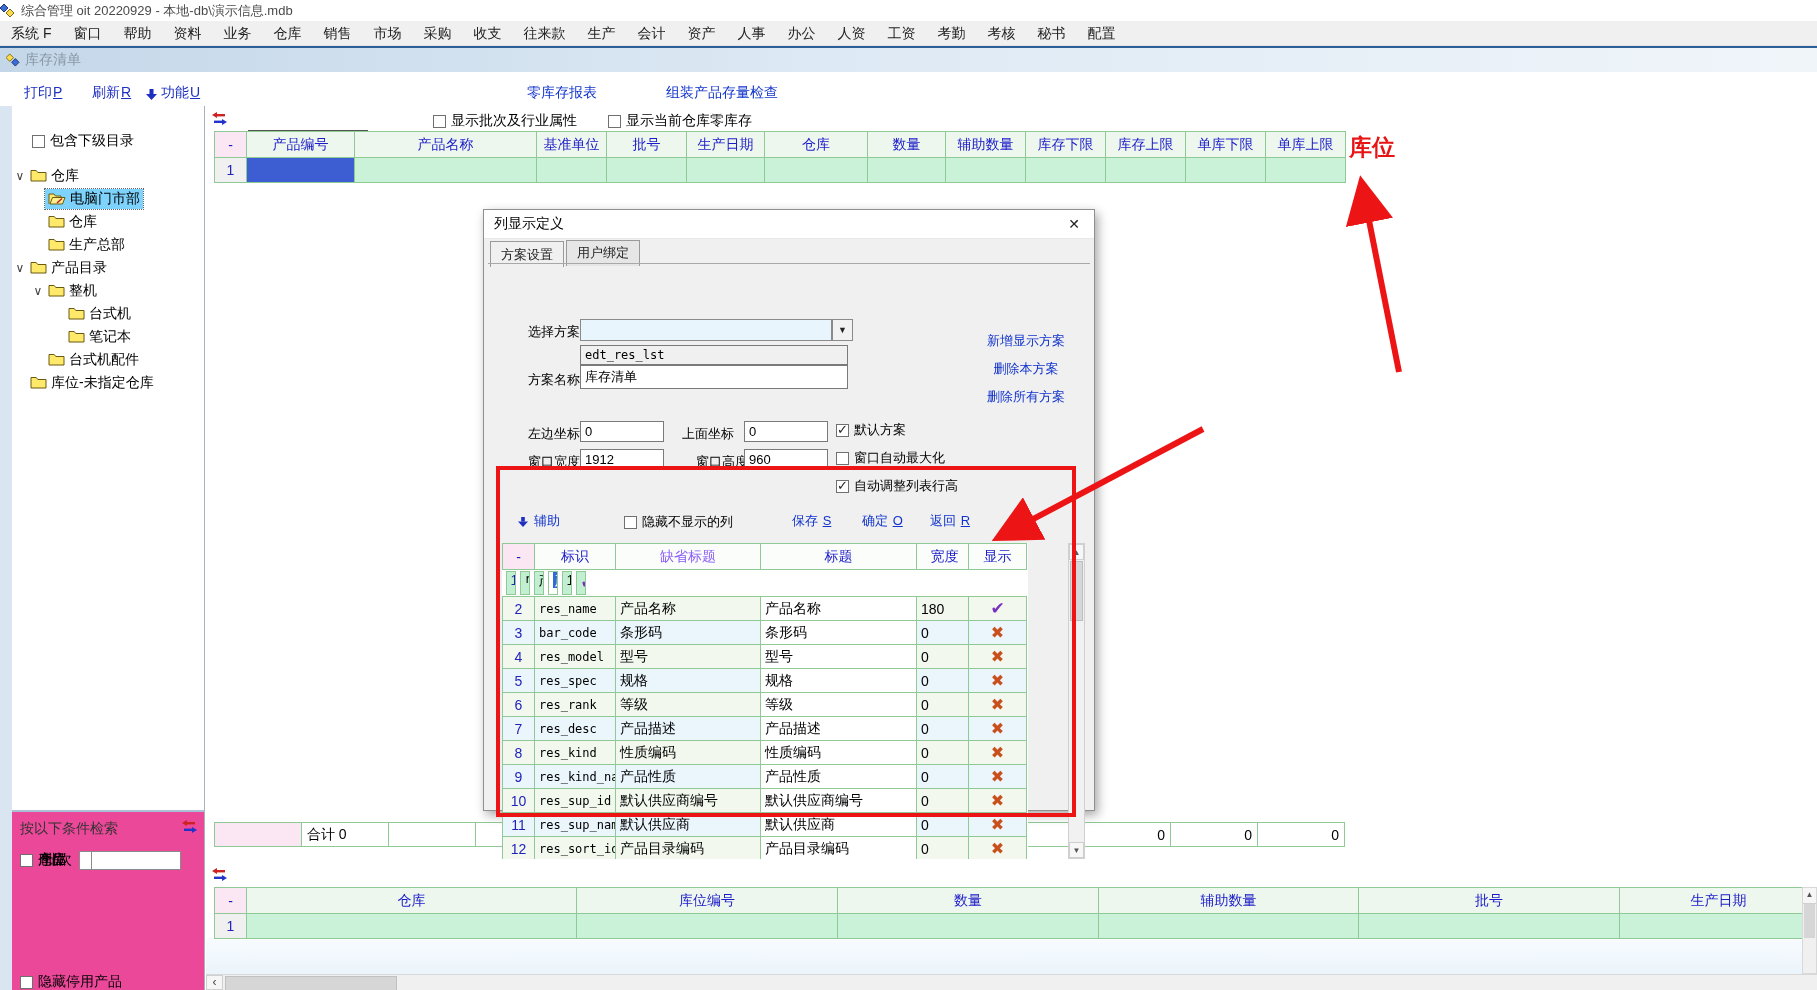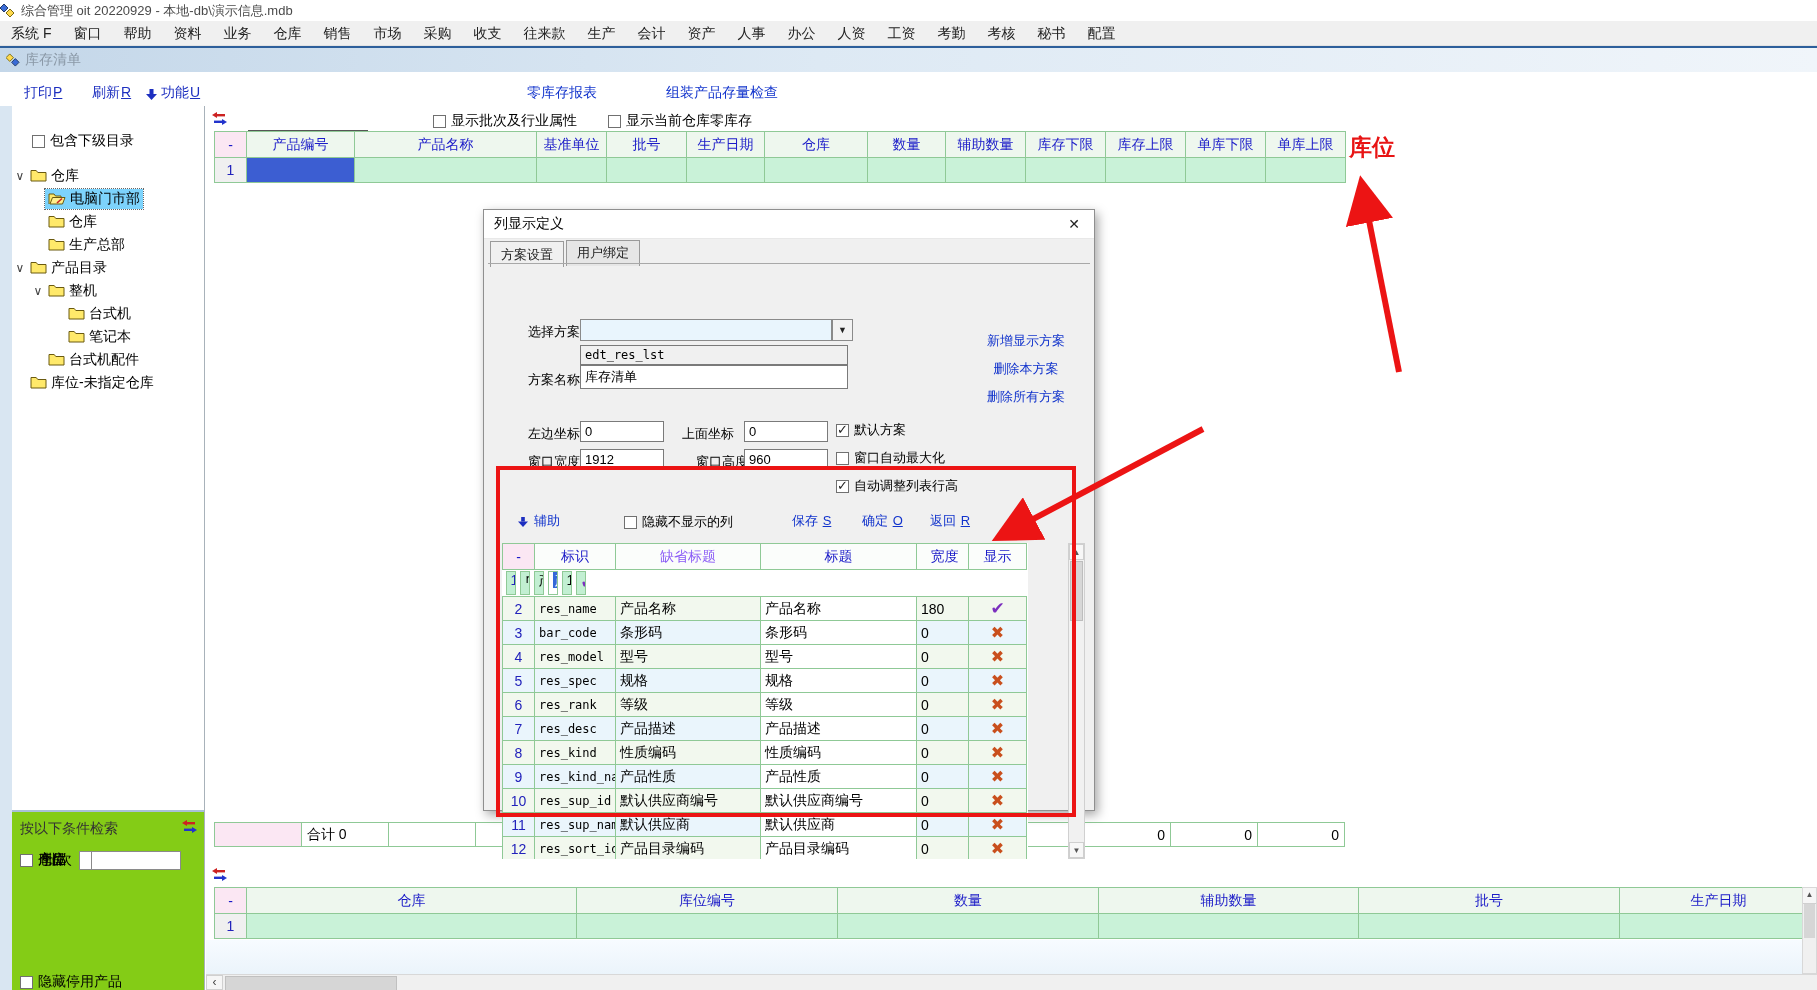--- a/index.html
+++ b/index.html
@@ -22,21 +22,21 @@
   .inc-row{position:absolute;left:20px;top:26px;display:flex;align-items:center;gap:5px;}
   .tree{position:absolute;left:0;top:58px;right:0;}
   .tree-item{height:23px;display:flex;align-items:center;}
   .tree-item .chev{width:14px;text-align:center;color:#444;font-size:12px;flex:0 0 14px;}
   .tree-item.lvl0{padding-left:1px;}
   .tree-item.lvl1{padding-left:19px;}
   .tree-item.lvl2{padding-left:39px;}
   .hl{display:flex;align-items:center;gap:4px;padding:1px 3px;}
   .tree-item.selected .hl{background:#7dd3fc;outline:1px dotted #666;}
   .tree-item:not(.open) .f-open{display:none;}
-  .search{position:absolute;left:0;right:0;top:704px;bottom:0;border-top:2px solid #a9c0d8;background:#84cc16;}
+  .search{position:absolute;left:0;right:0;top:704px;bottom:0;border-top:2px solid #a9c0d8;background:#ec4899;}
   .search-title{position:absolute;left:8px;top:8px;color:#333;}
   .srow{position:absolute;left:0;height:24px;display:flex;align-items:center;}
   .cb{display:inline-block;width:13px;height:13px;background:#fff;border:1px solid #707070;box-sizing:border-box;position:relative;flex:0 0 13px;}
   .cb.checked::after{content:"✓";position:absolute;left:0px;top:-3px;font-size:13px;font-weight:bold;color:#222;}
   .scombo{width:72px;height:19px;background:#e4e4f8;border:1px solid #9a9a9a;display:flex;align-items:center;justify-content:flex-end;box-sizing:border-box;}
   .scombo .varrow{font-size:9px;color:#555;padding:0 3px;border-left:1px solid #bbb;background:#f4f4fb;height:100%;display:flex;align-items:center;}
   .stext{width:90px;height:19px;background:#fff;border:1px solid #8a8a8a;box-sizing:border-box;}
   .dots{color:#333;margin-left:3px;letter-spacing:1px;}
   
   table.grid{border-collapse:collapse;table-layout:fixed;}

